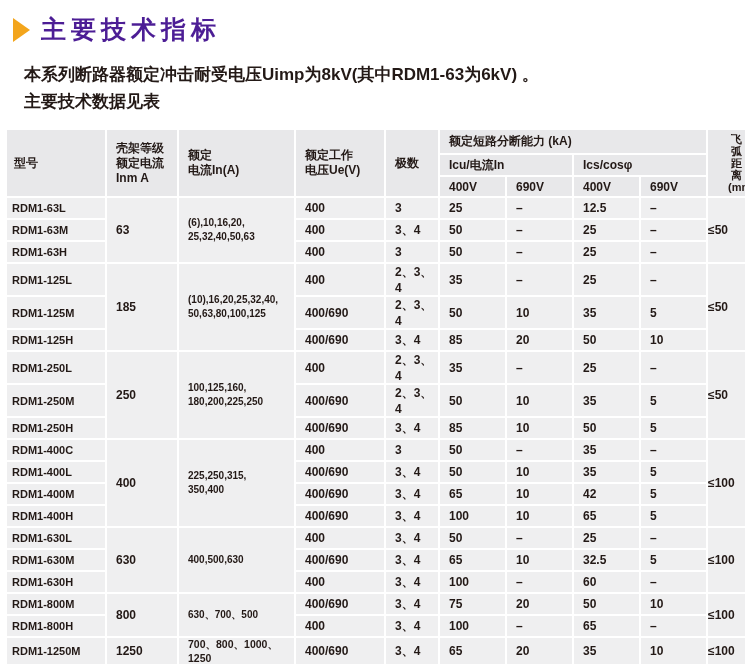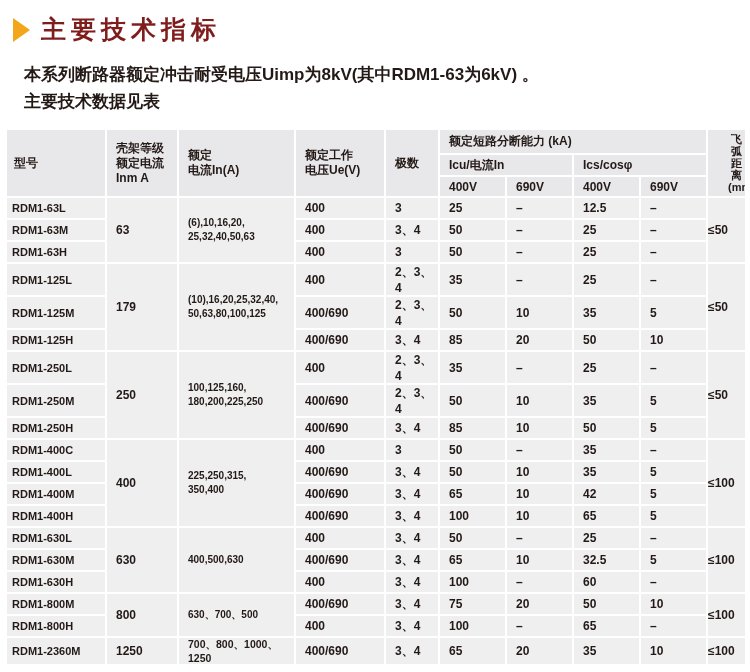--- a/index.html
+++ b/index.html
@@ -3,21 +3,21 @@
 <meta charset="utf-8">
 <style>
   html,body{margin:0;padding:0;}
   body{
     width:750px;height:672px;background:#ffffff;
     font-family:"Liberation Sans",sans-serif;color:#231916;
     overflow:hidden;
   }
   .title-row{display:flex;align-items:center;gap:11px;padding:13px 0 0 13px;}
   .arrow{width:0;height:0;border-left:17px solid #f3a51c;border-top:12px solid transparent;border-bottom:12px solid transparent;}
-  .page-title{font-size:25px;font-weight:bold;letter-spacing:5px;margin:0;color:#7f1d1d;}
+  .page-title{font-size:25px;font-weight:bold;letter-spacing:5px;margin:0;color:#4c1d95;}
   .intro{margin:15px 0 0 24px;font-size:17px;font-weight:bold;line-height:27px;}
   .intro div{white-space:pre;}
   table{
     border-collapse:collapse;table-layout:fixed;
     margin:13px 0 0 5px;width:740px;
     font-size:12px;font-weight:bold;color:#231916;
   }
   th,td{
     border:2px solid #ffffff;
     background:#efeff0;
@@ -115,21 +115,21 @@
       <td>400</td>
       <td>3</td>
       <td>50</td>
       <td>–</td>
       <td>25</td>
       <td>–</td>
     </tr>
 
     <tr>
       <td class="model">RDM1-125L</td>
-      <td rowspan="3">179</td>
+      <td rowspan="3">185</td>
       <td rowspan="3" class="pre inlist">(10),16,20,25,32,40,
 50,63,80,100,125</td>
       <td>400</td>
       <td>2、3、4</td>
       <td>35</td>
       <td>–</td>
       <td>25</td>
       <td>–</td>
       <td rowspan="3" class="arc">≤50</td>
     </tr>
@@ -272,21 +272,21 @@
       <td class="model">RDM1-800H</td>
       <td>400</td>
       <td>3、4</td>
       <td>100</td>
       <td>–</td>
       <td>65</td>
       <td>–</td>
     </tr>
 
     <tr>
-      <td class="model">RDM1-2360M</td>
+      <td class="model">RDM1-1250M</td>
       <td>1250</td>
       <td class="inlist" style="font-size:10.5px;">700、800、1000、1250</td>
       <td>400/690</td>
       <td>3、4</td>
       <td>65</td>
       <td>20</td>
       <td>35</td>
       <td>10</td>
       <td class="arc">≤100</td>
     </tr>

